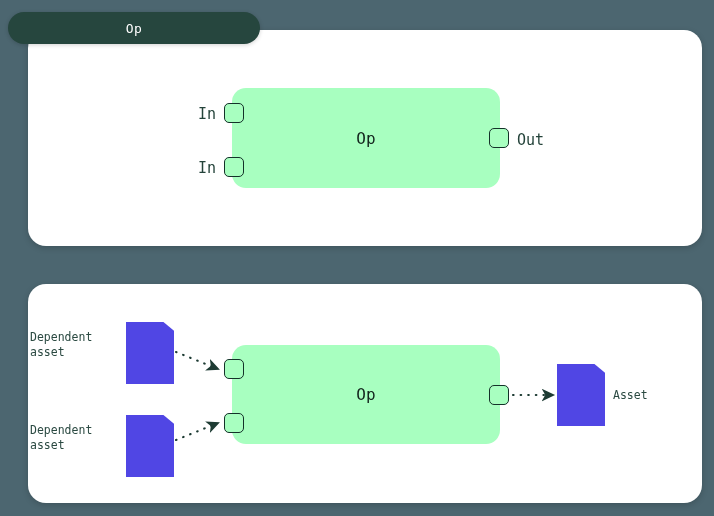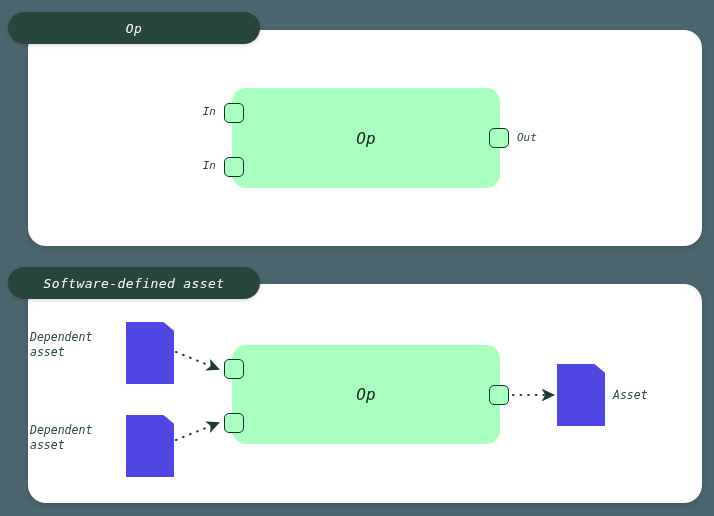--- a/index.html
+++ b/index.html
@@ -13,21 +13,20 @@
     font-family: "DejaVu Sans Mono", "Liberation Mono", monospace;
     overflow: hidden;
     position: relative;
   }
 
   .stage {
     position: absolute;
     inset: 0;
     width: 644px;
     height: 516px;
-    font-style: italic;
   }
 
   
   .panel {
     position: absolute;
     background: #ffffff;
     border-radius: 18px;
     box-shadow: 0 2px 6px rgba(0,0,0,0.18);
   }
   .panel-op      { left: 28px; top: 30px;  width: 674px; height: 216px; }
@@ -77,21 +76,21 @@
     background: #a8ffc0;
     border: 1.6px solid #143229;
     border-radius: 5px;
     box-sizing: border-box;
     z-index: 3;
   }
 
   
   .port-label {
     position: absolute;
-    font-size: 11px;
+    font-size: 15px;
     color: #24433a;
     white-space: nowrap;
     z-index: 3;
   }
   .port-label.right-align { text-align: right; }
 
   
   .asset-shape {
     position: absolute;
     background: #5046e4;
@@ -144,23 +143,20 @@
   <div class="port" style="left:224px; top:103px;"></div>
   <div class="port" style="left:224px; top:157px;"></div>
   <div class="port" style="left:489px; top:128px;"></div>
 
   <div class="port-label right-align" style="left:158px; top:105px; width:58px;">In</div>
   <div class="port-label right-align" style="left:158px; top:159px; width:58px;">In</div>
   <div class="port-label" style="left:517px; top:131px;">Out</div>
 
   <div class="panel panel-asset"></div>
 
-  <div class="tab tab-asset">
-    <span>Software-defined asset</span>
-  </div>
 
   <div class="opbox opbox-bottom">
     <span>Op</span>
   </div>
 
   <div class="port" style="left:224px; top:359px;"></div>
   <div class="port" style="left:224px; top:413px;"></div>
   <div class="port" style="left:489px; top:385px;"></div>
 
   <div class="asset-shape" style="left:126px; top:322px; width:48px; height:62px;"></div>

